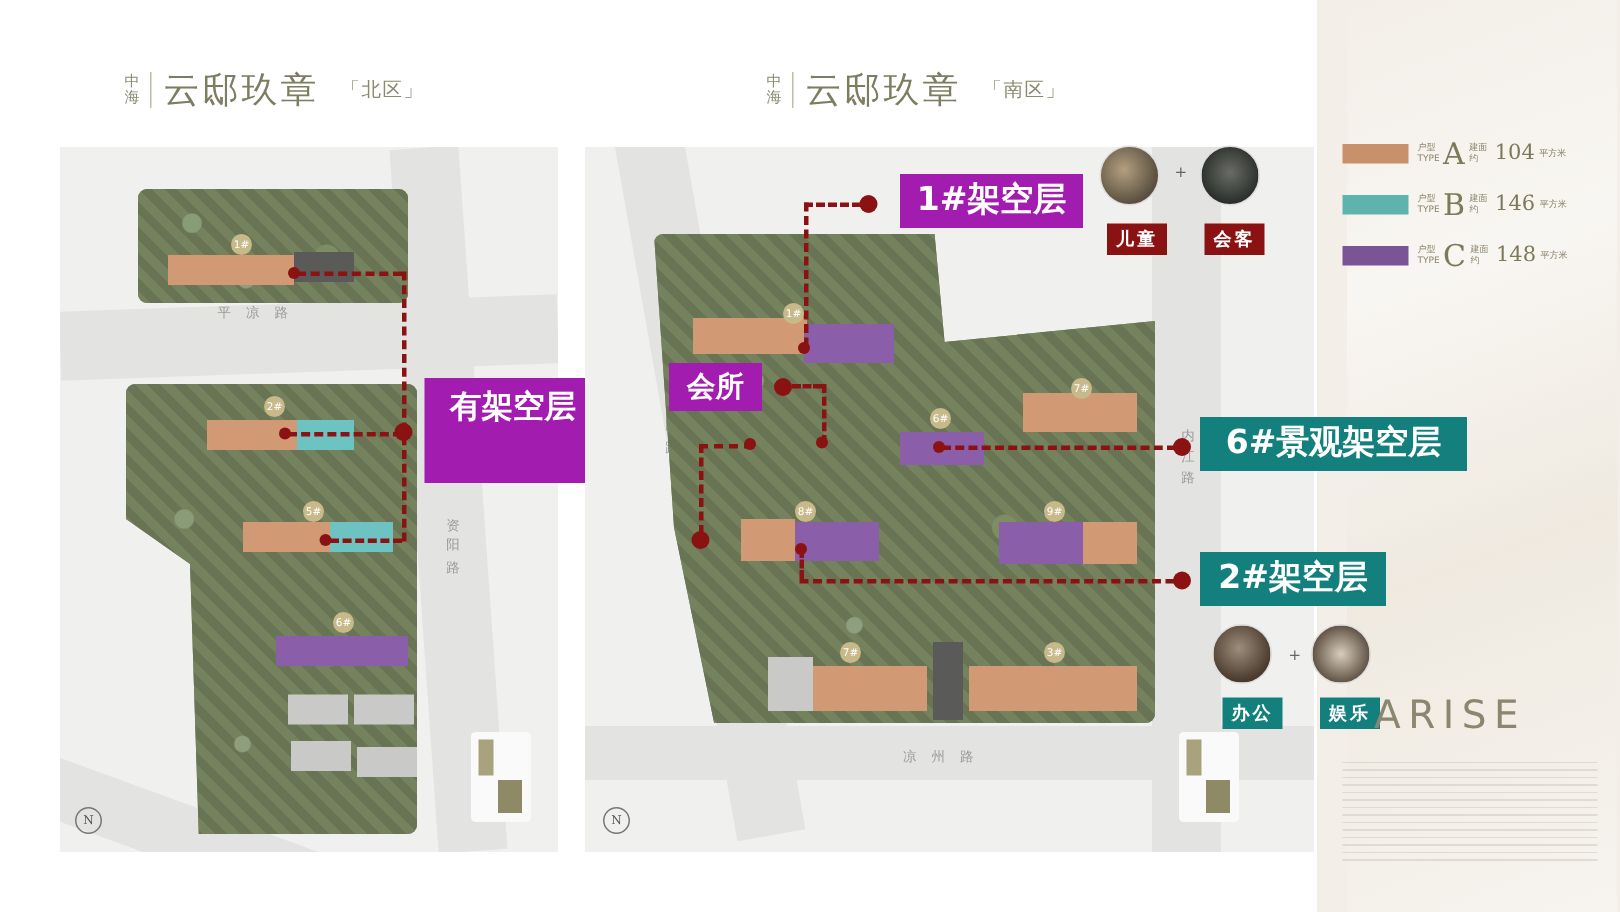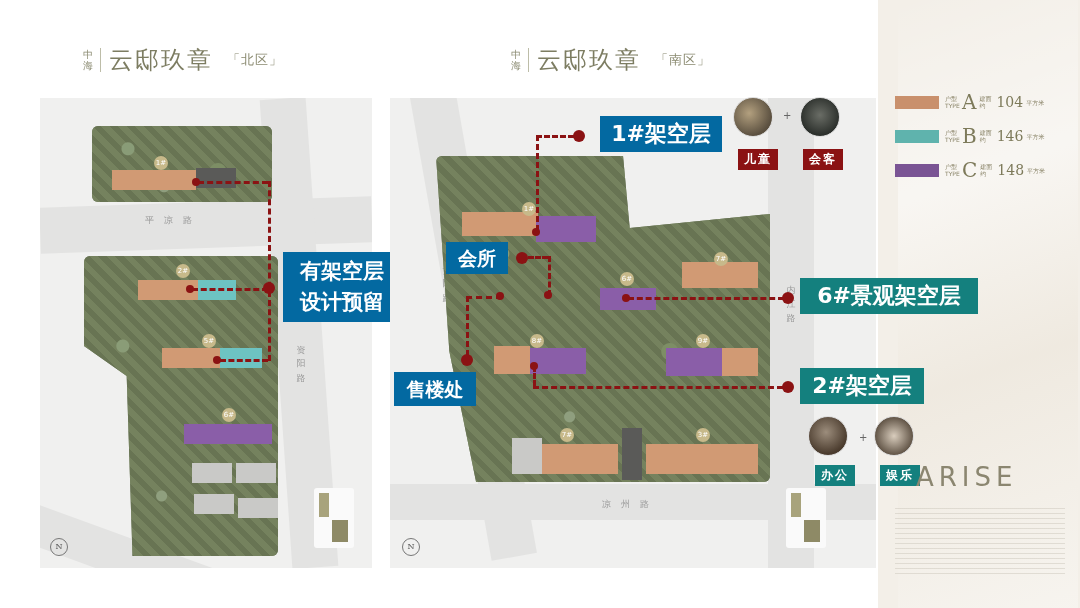--- a/index.html
+++ b/index.html
@@ -22,21 +22,21 @@
  radial-gradient(circle at 70% 60%,#7f9167 0 8px,transparent 9px),
  radial-gradient(circle at 40% 80%,#93a382 0 5px,transparent 6px),
  repeating-linear-gradient(45deg,#76835f 0 6px,#687453 6px 12px);opacity:.9;border-radius:6px;}
 .bldg{position:absolute;height:20px;}
 .A{background:#d19a74;}
 .B{background:#6dc3c2;}
 .C{background:#8a5ea8;}
 .G{background:#c9c9c7;}
 .D{background:#5a5a58;}
 .num{position:absolute;width:14px;height:14px;border-radius:50%;background:#c7b98a;color:#fff;font-size:7px;text-align:center;line-height:14px;}
-.label{position:absolute;background:#0369a1;color:#fff;font-weight:bold;text-align:center;white-space:nowrap;}
+.label{position:absolute;background:#a21caf;color:#fff;font-weight:bold;text-align:center;white-space:nowrap;}
 .label.teal{background:#14807e;}
 .hline{position:absolute;height:0;border-top:3px dashed #8b1213;}
 .vline{position:absolute;width:0;border-left:3px dashed #8b1213;}
 .dot{position:absolute;width:12px;height:12px;border-radius:50%;background:#8b1213;}
 .dot.s{width:8px;height:8px;}
 .photo{position:absolute;width:40px;height:40px;border-radius:50%;border:1px solid #ddd;}
 .plus{position:absolute;font-size:10px;color:#666;}
 .tag{position:absolute;font-size:12px;font-weight:bold;color:#fff;padding:2px 6px;letter-spacing:2px;}
 .tag.red{background:#8b1213;}
 .tag.teal{background:#14807e;}
@@ -72,21 +72,21 @@
 
   <div class="title" style="left:510px;">
     <span class="brand">中海</span>
     <span class="sep"></span>
     <span class="name">云邸玖章</span>
     <span class="zone">「南区」</span>
   </div>
 
   <div class="map" style="left:40px;top:98px;width:332px;height:470px;">
     <div class="road" style="left:0;top:104px;width:332px;height:46px;transform:rotate(-2deg);"></div>
-    <div class="roadlabel" style="left:105px;top:116px;">平凉路</div>
+    <div class="roadlabel" style="left:105px;top:104px;">平凉路</div>
     <div class="road" style="left:236px;top:0;width:46px;height:470px;transform:rotate(-4deg);"></div>
     <div class="roadlabel v" style="left:254px;top:240px;">资阳路</div>
     <div class="road" style="left:-20px;top:400px;width:320px;height:40px;transform:rotate(20deg);transform-origin:left top;"></div>
     <div class="roadlabel" style="left:100px;top:418px;transform:rotate(25deg);">滨阳路</div>
 
     <div class="lot" style="left:52px;top:28px;width:180px;height:76px;">
         <div class="tex"></div>
       </div>
     <div class="lot" style="left:44px;top:158px;width:194px;height:300px;clip-path:polygon(0 0,100% 0,100% 100%,25% 100%,22% 40%,0 30%);">
         <div class="tex"></div>
@@ -123,21 +123,20 @@
   <div class="hline" style="left:198px;top:181px;width:70px;"></div>
   <div class="vline" style="left:268px;top:181px;height:180px;"></div>
   <div class="dot s" style="left:186px;top:285px;"></div>
   <div class="hline" style="left:192px;top:288px;width:76px;"></div>
   <div class="dot" style="left:263px;top:282px;"></div>
   <div class="dot s" style="left:213px;top:356px;"></div>
   <div class="hline" style="left:220px;top:359px;width:48px;"></div>
 
   <div class="label" style="left:283px;top:252px;width:118px;height:70px;font-size:21px;line-height:31px;padding-top:4px;">
     <div>有架空层</div>
-    <div>设计预留</div>
   </div>
 
   <div class="map" style="left:390px;top:98px;width:486px;height:470px;">
     <div class="road" style="left:20px;top:0;width:46px;height:470px;transform:rotate(-10deg);transform-origin:top left;"></div>
     <div class="roadlabel v" style="left:50px;top:160px;">贵阳路</div>
     <div class="road" style="left:378px;top:0;width:46px;height:470px;"></div>
     <div class="roadlabel v" style="left:394px;top:180px;">内江路</div>
     <div class="road" style="left:0;top:386px;width:486px;height:36px;"></div>
     <div class="roadlabel" style="left:212px;top:400px;">凉州路</div>
 
@@ -196,21 +195,20 @@
   <div class="hline" style="left:628px;top:297px;width:156px;"></div>
   <div class="dot" style="left:782px;top:292px;"></div>
 
   <div class="dot s" style="left:530px;top:362px;"></div>
   <div class="vline" style="left:533px;top:366px;height:20px;"></div>
   <div class="hline" style="left:533px;top:386px;width:250px;"></div>
   <div class="dot" style="left:782px;top:381px;"></div>
 
   <div class="label" style="left:600px;top:116px;width:122px;height:36px;font-size:22px;line-height:36px;">1#架空层</div>
   <div class="label" style="left:446px;top:242px;width:62px;height:32px;font-size:19px;line-height:32px;">会所</div>
-  <div class="label" style="left:394px;top:372px;width:82px;height:34px;font-size:19px;line-height:34px;">售楼处</div>
   <div class="label teal" style="left:800px;top:278px;width:178px;height:36px;font-size:22px;line-height:36px;">6#景观架空层</div>
   <div class="label teal" style="left:800px;top:368px;width:124px;height:36px;font-size:22px;line-height:36px;">2#架空层</div>
 
   <div class="photo" style="left:733px;top:97px;background:radial-gradient(circle at 40% 40%,#b3a07f,#5b5040 70%);"></div>
   <div class="plus" style="left:783px;top:110px;">+</div>
   <div class="photo" style="left:800px;top:97px;background:radial-gradient(circle at 50% 45%,#6a6d66,#2c302c 70%);"></div>
   <div class="tag red" style="left:738px;top:149px;">儿童</div>
   <div class="tag red" style="left:803px;top:149px;">会客</div>
 
   <div class="photo" style="left:808px;top:416px;background:radial-gradient(circle at 45% 40%,#9c8d7c,#4a3b2d 70%);"></div>

